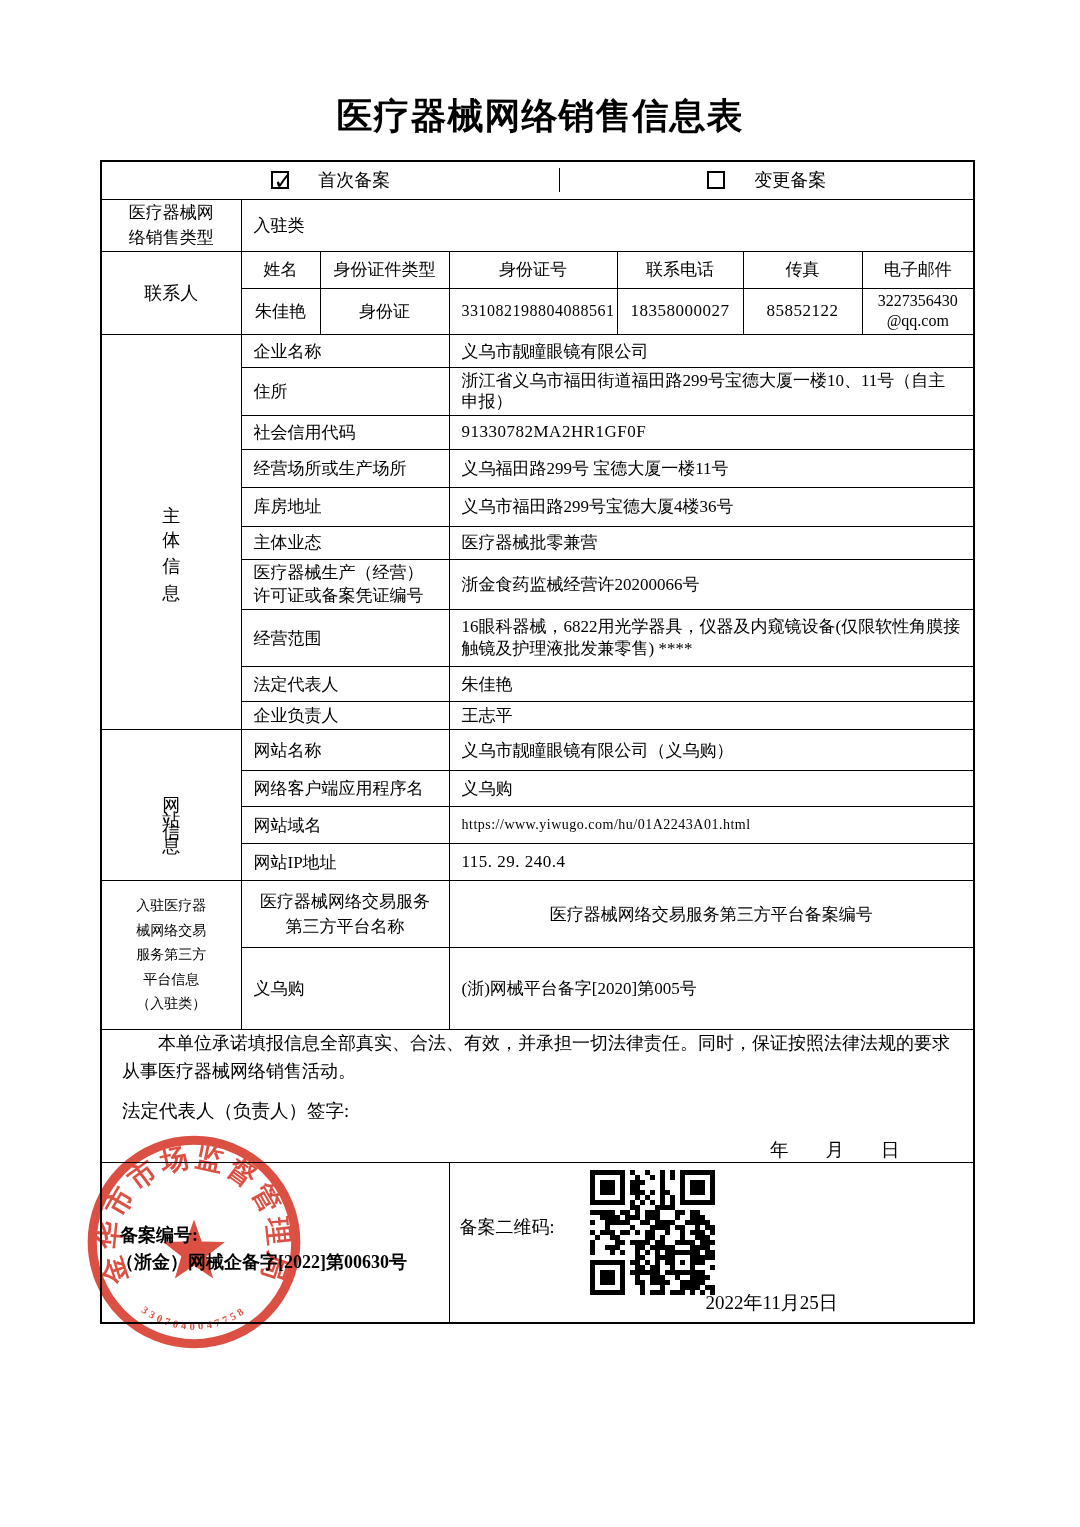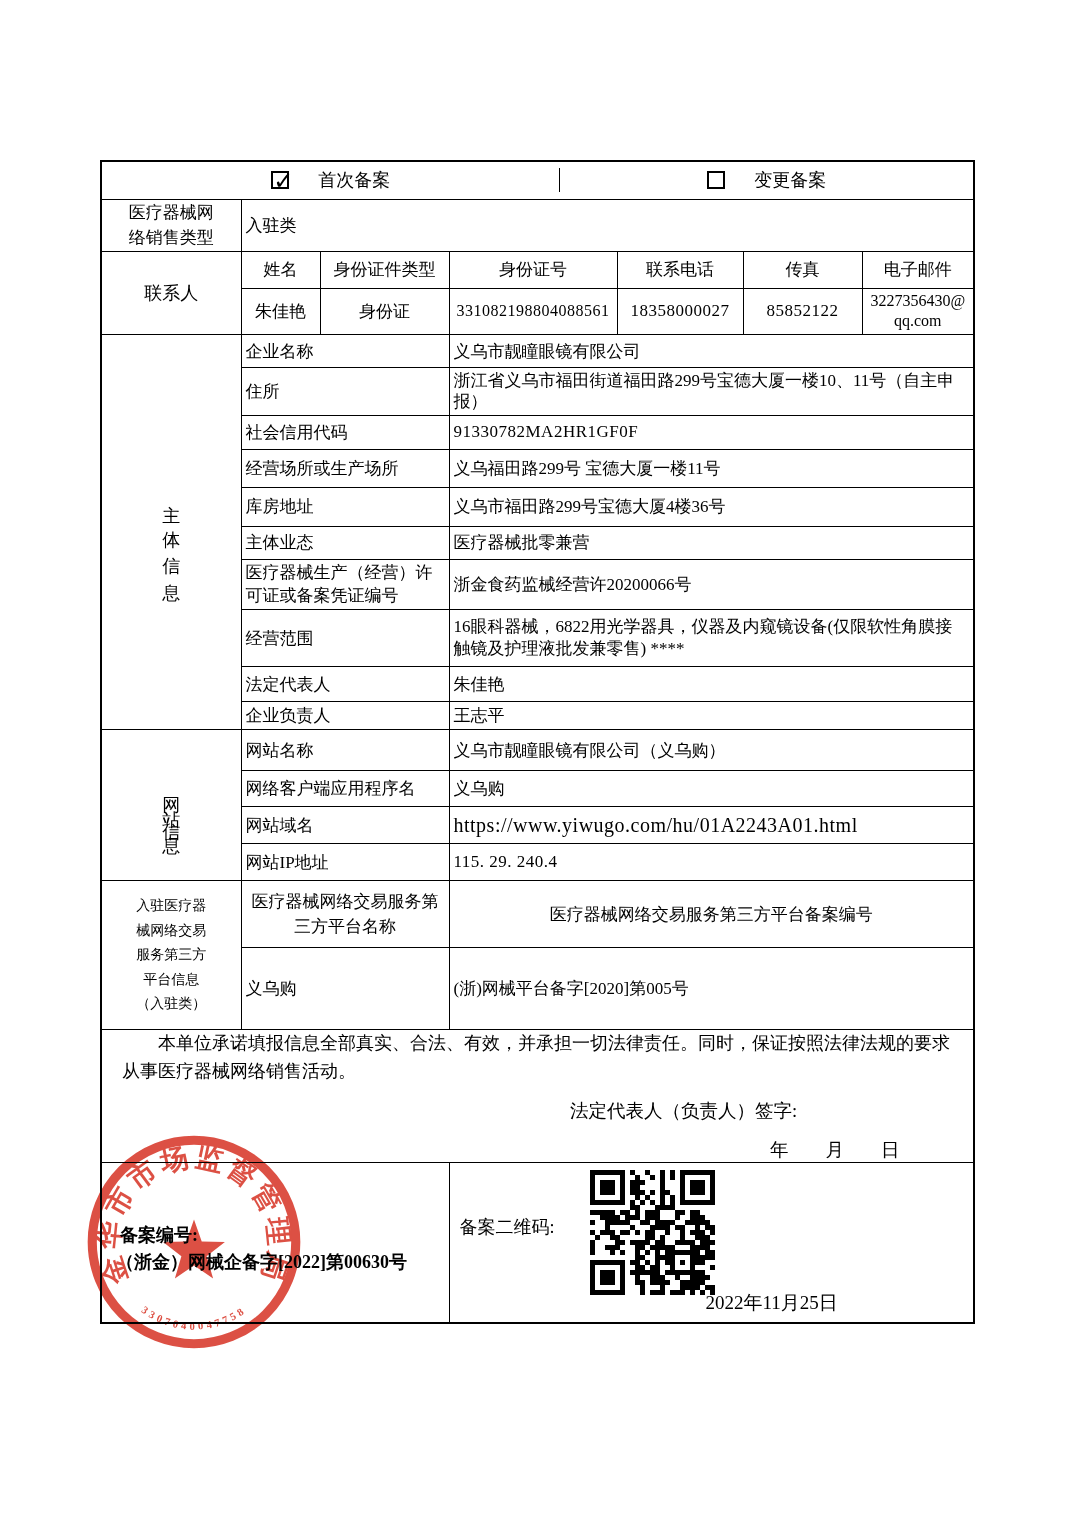--- a/index.html
+++ b/index.html
@@ -11,21 +11,21 @@
   #form-title {
     position:absolute; top:92px; left:0; width:100%;
     text-align:center; font-size:36px; font-weight:700;
     font-family:"Liberation Sans","DejaVu Sans",sans-serif; letter-spacing:1px;
   }
   table.form {
     position:absolute; left:100px; top:160px; width:873px;
     border-collapse:collapse; table-layout:fixed;
     border:2.5px solid #000; font-size:17px;
   }
-  table.form td { border:1.5px solid #000; vertical-align:middle; padding:2px 4px; overflow:visible; }
+  table.form td { border:1.5px solid #000; vertical-align:middle; padding:2px 12px; overflow:visible; }
   td.c { text-align:center; }
   td.lbl { padding-left:13px; }
   td.val { padding-left:11px; }
   
   tr.h38{height:38px} tr.h52{height:52px} tr.h37{height:37px} tr.h44{height:44px}
   tr.h33{height:33px} tr.h41{height:41px} tr.h34{height:34px} tr.h39{height:39px}
   tr.h46{height:46px} tr.h57{height:57px} tr.h35{height:35px} tr.h27{height:27px}
   tr.h36{height:36px} tr.h67{height:67px} tr.h82{height:82px} tr.h116{height:116px}
   tr.h160{height:160px}
   
@@ -46,40 +46,41 @@
   .vlabel { writing-mode:vertical-lr; display:inline-block; font-size:18px; }
   .gap-big { letter-spacing:26px; margin-bottom:-26px; }
   .gap-small { letter-spacing:13px; margin-bottom:-13px; }
   .multi-line { white-space:pre-line; line-height:1.75; font-size:14px; }
   .wrap5 { padding:0 21px !important; line-height:1.5; }
   .email-cell { word-break:break-all; font-size:16px; line-height:1.3; padding:2px 4px; }
   .num { letter-spacing:0.5px; }
   
   .decl-cell { vertical-align:top !important; padding:0 20px !important; }
   .decl-text { text-indent:2em; font-size:18px; line-height:1.55; }
-  .decl-sign { margin-top:12px; margin-left:448px; font-size:18.5px; }
+  .decl-sign { margin-top:12px; font-size:18.5px; }
   .decl-date { margin-top:14px; margin-left:648px; font-size:18.5px; white-space:pre; }
   
   .foot-left { position:relative; vertical-align:top !important;font-weight:bold; }
   .filing-no-label { position:absolute; left:18px; top:60px; font-size:18px; }
   .filing-no { position:absolute; left:14px; top:87px; font-size:18px; white-space:nowrap; }
   .foot-right { position:relative; }
   .qr-label { position:absolute; left:10px; top:52px; font-size:18px; }
   #qr { position:absolute; left:140px; top:7px; }
   .footer-date { position:absolute; left:256px; top:127px; font-size:19px; }
   
   #stamp { position:absolute; left:78px; top:1126px; width:232px; height:232px;
            mix-blend-mode:multiply; opacity:0.88; pointer-events:none; }
   #stamp text { font-family:"Liberation Serif","DejaVu Serif",serif; fill:var(--stamp-color,#d8382a); }
 </style>
 </head>
 <body>
 
 <div id="page">
 
+  <div id="form-title">医疗器械网络销售信息表</div>
 
   <table class="form">
     <colgroup>
       <col style="width:140px">
         <col style="width:79px">
         <col style="width:129px">
       <col style="width:168px">
         <col style="width:126px">
         <col style="width:119px">
         <col style="width:112px">
@@ -174,21 +175,21 @@
       </td>
       <td colspan="2" class="lbl">网站名称</td>
       <td colspan="4" class="val">义乌市靓瞳眼镜有限公司（义乌购）</td>
     </tr>
     <tr class="h36">
       <td colspan="2" class="lbl">网络客户端应用程序名</td>
       <td colspan="4" class="val">义乌购</td>
     </tr>
     <tr class="h37">
       <td colspan="2" class="lbl">网站域名</td>
-      <td colspan="4" class="val num" style="font-size:20px">https://www.yiwugo.com/hu/01A2243A01.html</td>
+      <td colspan="4" class="val num" style="font-size:14px">https://www.yiwugo.com/hu/01A2243A01.html</td>
     </tr>
     <tr class="h37">
       <td colspan="2" class="lbl">网站IP地址</td>
       <td colspan="4" class="val num">115. 29. 240.4</td>
     </tr>
 
     <tr class="h67">
       <td rowspan="2" class="c multi-line">入驻医疗器
 械网络交易
 服务第三方

